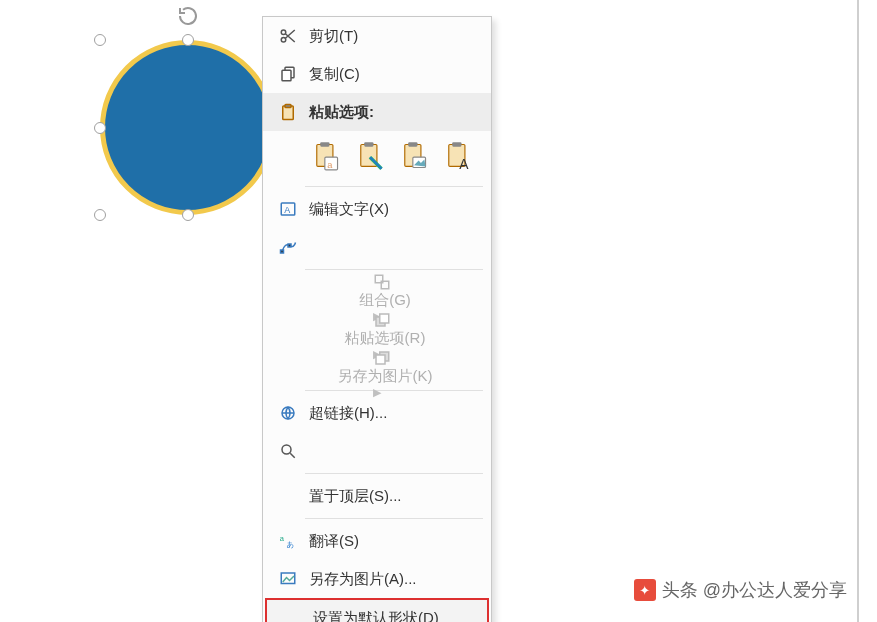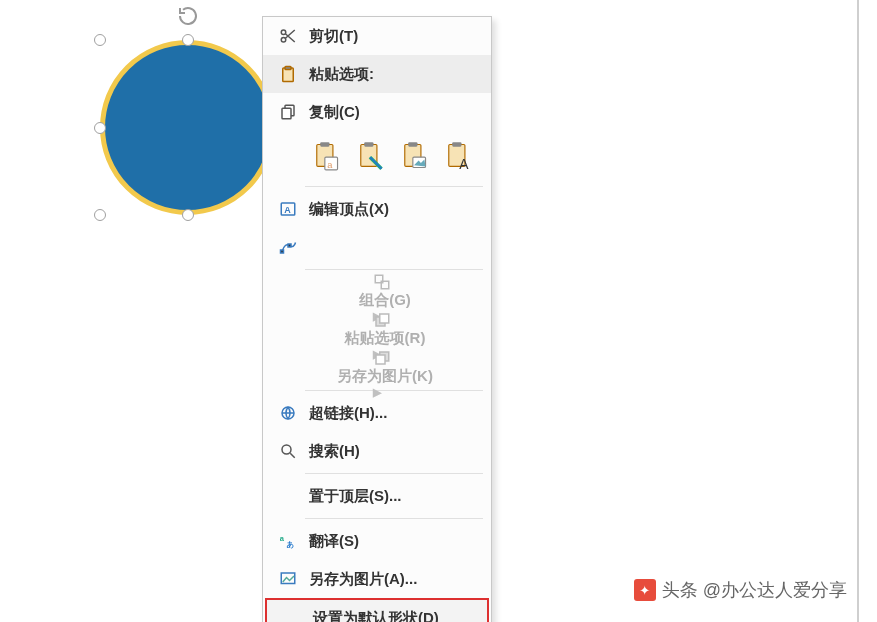--- a/index.html
+++ b/index.html
@@ -66,21 +66,20 @@
       box-shadow: 4px 4px 6px rgba(0,0,0,.12);
       font-size: 15px;
       color: #333;
     }
     .menu-item {
       display: flex;
       align-items: center;
       height: 38px;
       padding-left: 10px;
       position: relative;
-      font-weight: bold;
     }
     .menu-item.disabled { color: #b0b0b0; flex-direction: column; }
     .menu-item .mi-icon {
       width: 30px;
       display: flex;
       align-items: center;
       justify-content: center;
       flex-shrink: 0;
     }
     .menu-item .mi-label {
@@ -180,38 +179,38 @@
       <span class="mi-icon">
         <svg width="18" height="18" viewBox="0 0 24 24" fill="none" stroke="#555" stroke-width="2">
             <circle cx="6" cy="7" r="3"></circle>
             <circle cx="6" cy="17" r="3"></circle>
             <path d="M8.5 9 L21 20 M8.5 15 L21 4"></path>
           </svg>
       </span>
       <span class="mi-label">剪切(T)</span>
     </div>
 
+    <div class="menu-item">
+      <span class="mi-icon">
+        <svg width="18" height="18" viewBox="0 0 24 24" fill="none" stroke="#555" stroke-width="2">
+            <rect x="8" y="3" width="12" height="14" rx="1"></rect>
+            <rect x="4" y="7" width="12" height="14" rx="1" fill="#fff"></rect>
+          </svg>
+      </span>
+      <span class="mi-label">复制(C)</span>
+    </div>
+
     <div class="menu-item menu-header-row">
       <span class="mi-icon">
         <svg width="18" height="20" viewBox="0 0 24 24" fill="none" stroke="#b06a00" stroke-width="2">
             <rect x="5" y="4" width="14" height="18" rx="1" fill="#f7e3b5"></rect>
             <rect x="8" y="2" width="8" height="4" rx="1" fill="#888"></rect>
           </svg>
       </span>
       <span class="mi-label">粘贴选项:</span>
-    </div>
-
-    <div class="menu-item">
-      <span class="mi-icon">
-        <svg width="18" height="18" viewBox="0 0 24 24" fill="none" stroke="#555" stroke-width="2">
-            <rect x="8" y="3" width="12" height="14" rx="1"></rect>
-            <rect x="4" y="7" width="12" height="14" rx="1" fill="#fff"></rect>
-          </svg>
-      </span>
-      <span class="mi-label">复制(C)</span>
     </div>
 
     <div class="paste-options">
       <div class="paste-opt">
         <svg width="28" height="30" viewBox="0 0 24 26">
             <rect x="4" y="3" width="14" height="19" rx="1" fill="#f7e3b5" stroke="#b06a00"></rect>
             <rect x="7" y="1" width="8" height="4" rx="1" fill="#888"></rect>
             <rect x="11" y="14" width="11" height="11" rx="1" fill="#fff" stroke="#888"></rect>
             <text x="13" y="23" font-size="8" fill="#d96">a</text>
           </svg>
@@ -243,21 +242,21 @@
 
     <div class="menu-sep"></div>
 
     <div class="menu-item">
       <span class="mi-icon">
         <svg width="18" height="18" viewBox="0 0 24 24" fill="none" stroke="#3a7bbf" stroke-width="2">
             <rect x="3" y="4" width="18" height="16" rx="1"></rect>
             <text x="7" y="17" font-size="12" fill="#3a7bbf" stroke="none">A</text>
           </svg>
       </span>
-      <span class="mi-label">编辑顶点(X)</span>
+      <span class="mi-label">编辑文字(X)</span>
     </div>
 
     <div class="menu-item">
       <span class="mi-icon">
         <svg width="18" height="18" viewBox="0 0 24 24" fill="none" stroke="#3a7bbf" stroke-width="2">
             <path d="M4 18 Q8 6 14 10 T22 6"></path>
             <rect x="2" y="16" width="4" height="4" fill="#333"></rect>
             <rect x="12" y="8" width="4" height="4" fill="#333"></rect>
           </svg>
       </span>
@@ -310,21 +309,20 @@
       <span class="mi-label">超链接(H)...</span>
     </div>
 
     <div class="menu-item">
       <span class="mi-icon">
         <svg width="18" height="18" viewBox="0 0 24 24" fill="none" stroke="#555" stroke-width="2">
             <circle cx="10" cy="10" r="6"></circle>
             <path d="M15 15l6 6"></path>
           </svg>
       </span>
-      <span class="mi-label">搜索(H)</span>
     </div>
 
     <div class="menu-sep"></div>
 
     <div class="menu-item">
       <span class="mi-icon"></span>
       <span class="mi-label">置于顶层(S)...</span>
     </div>
 
     <div class="menu-sep"></div>

